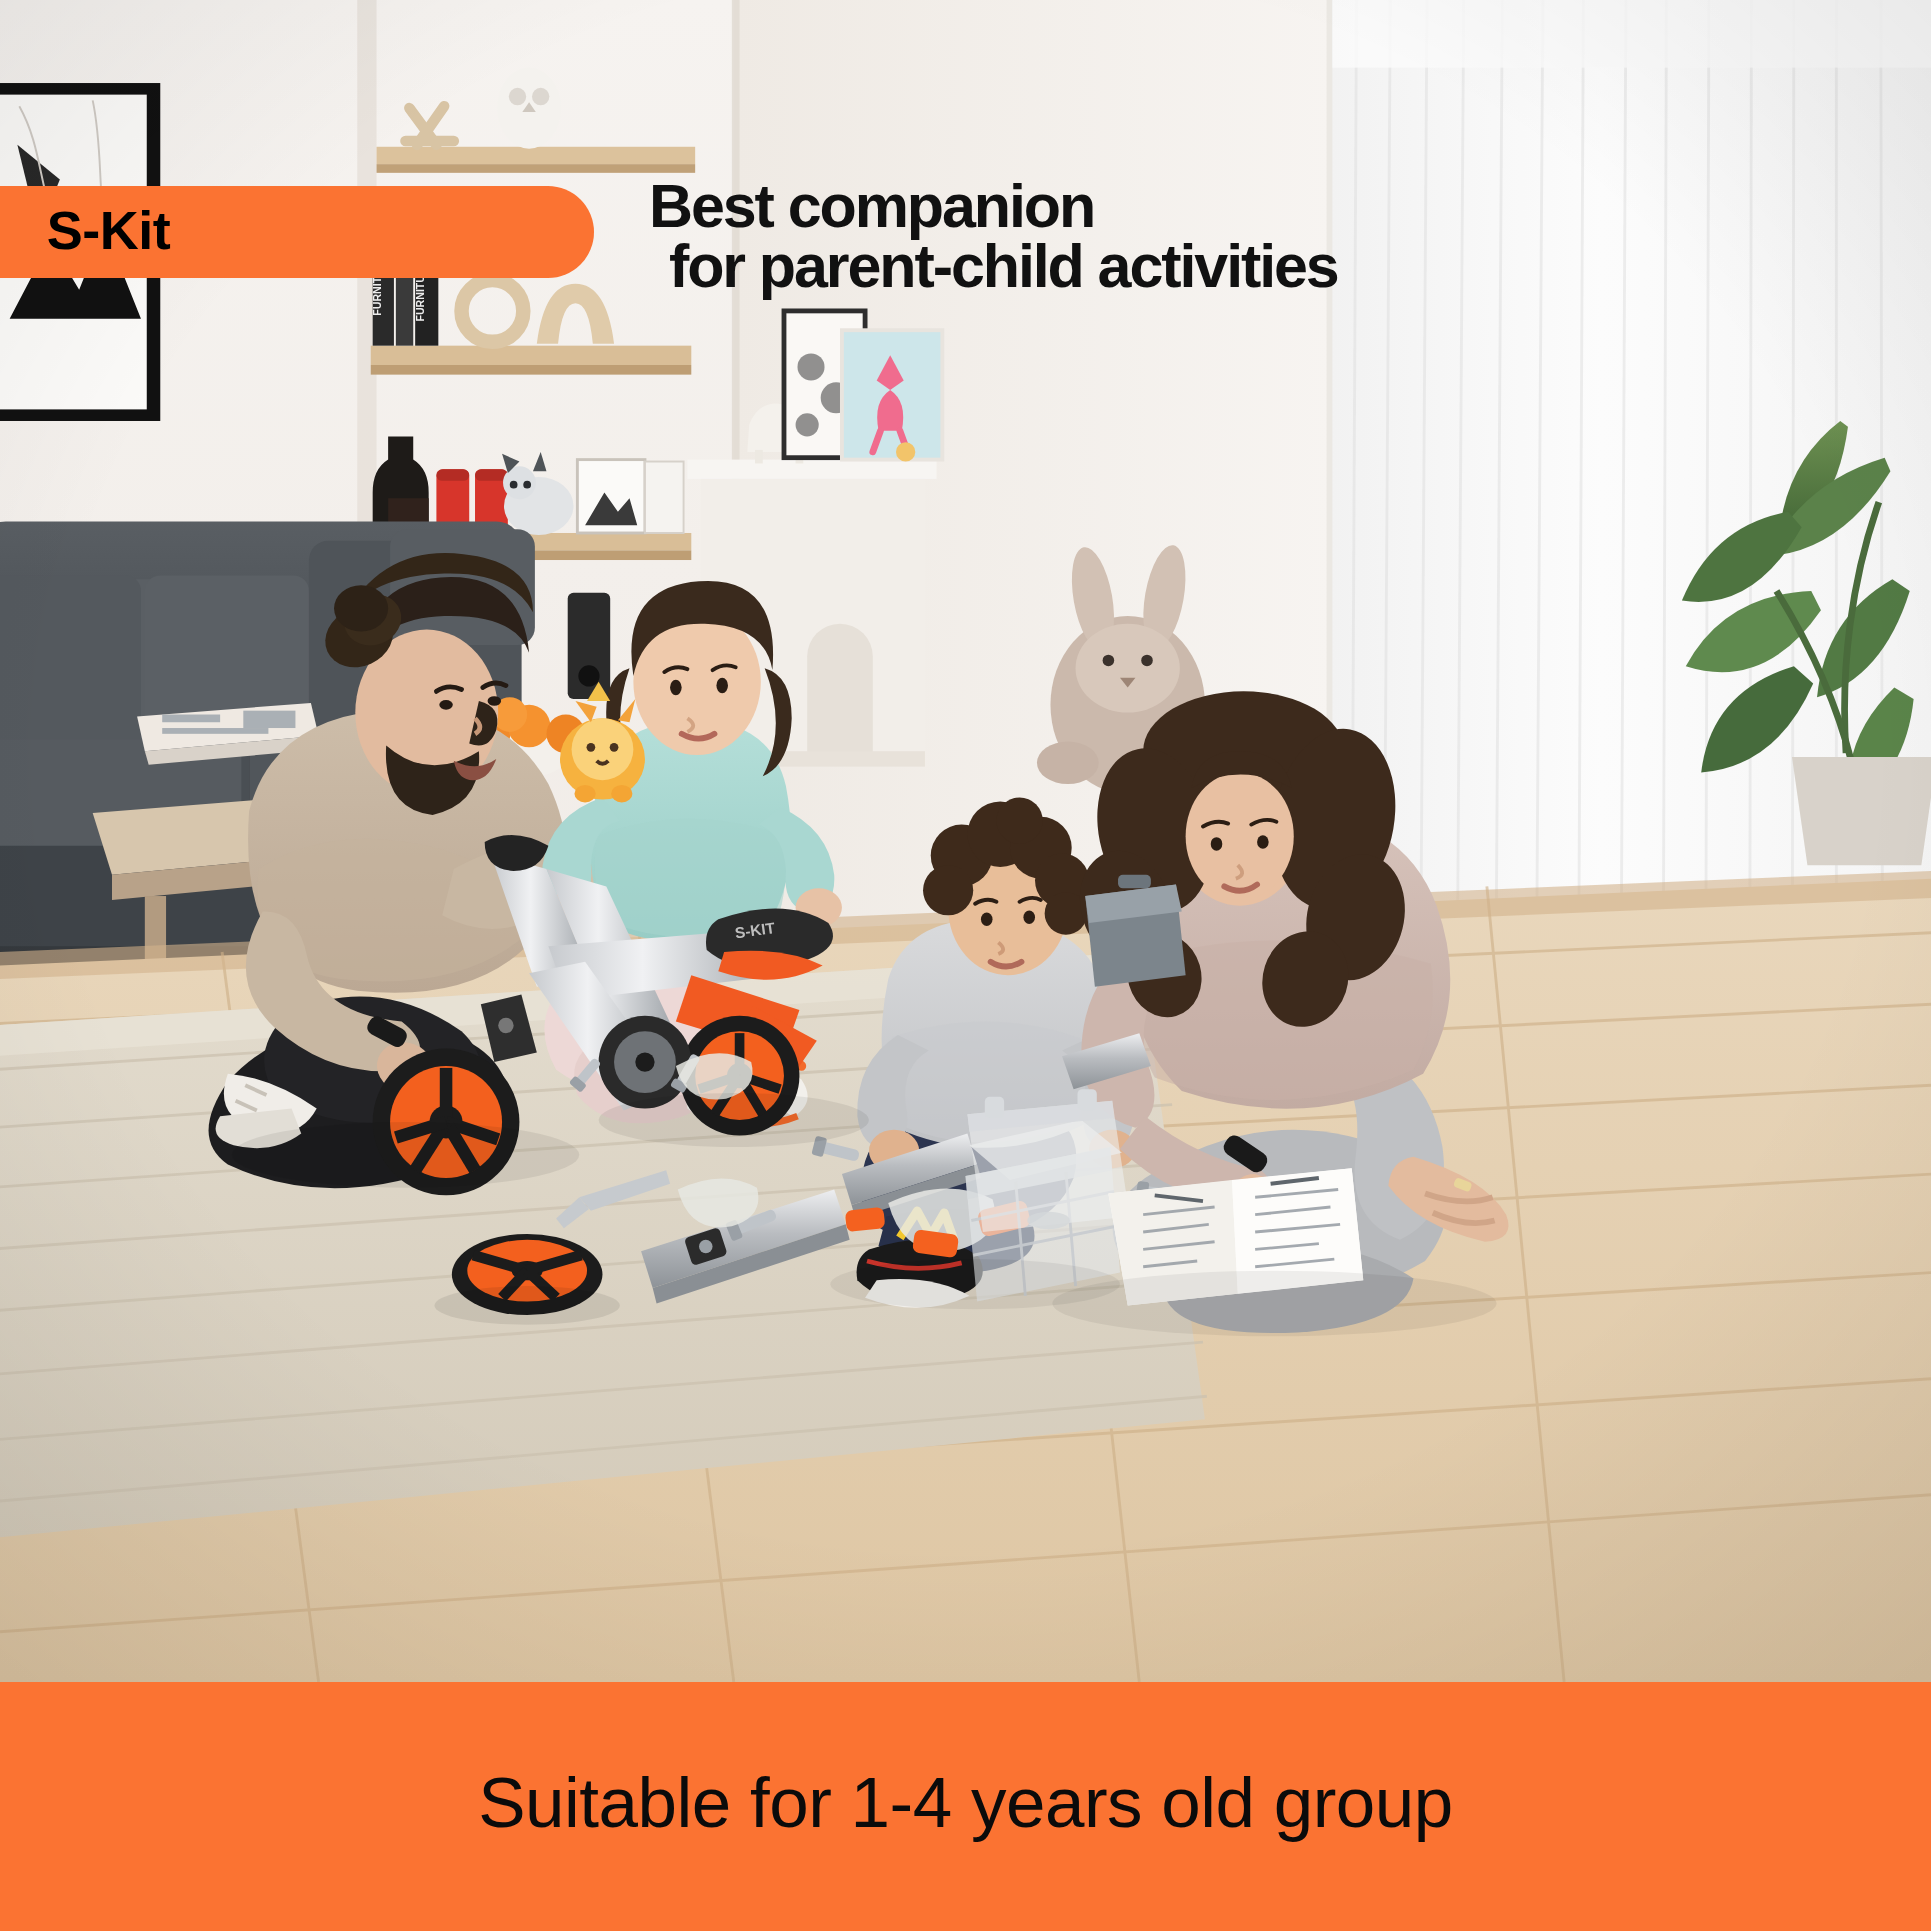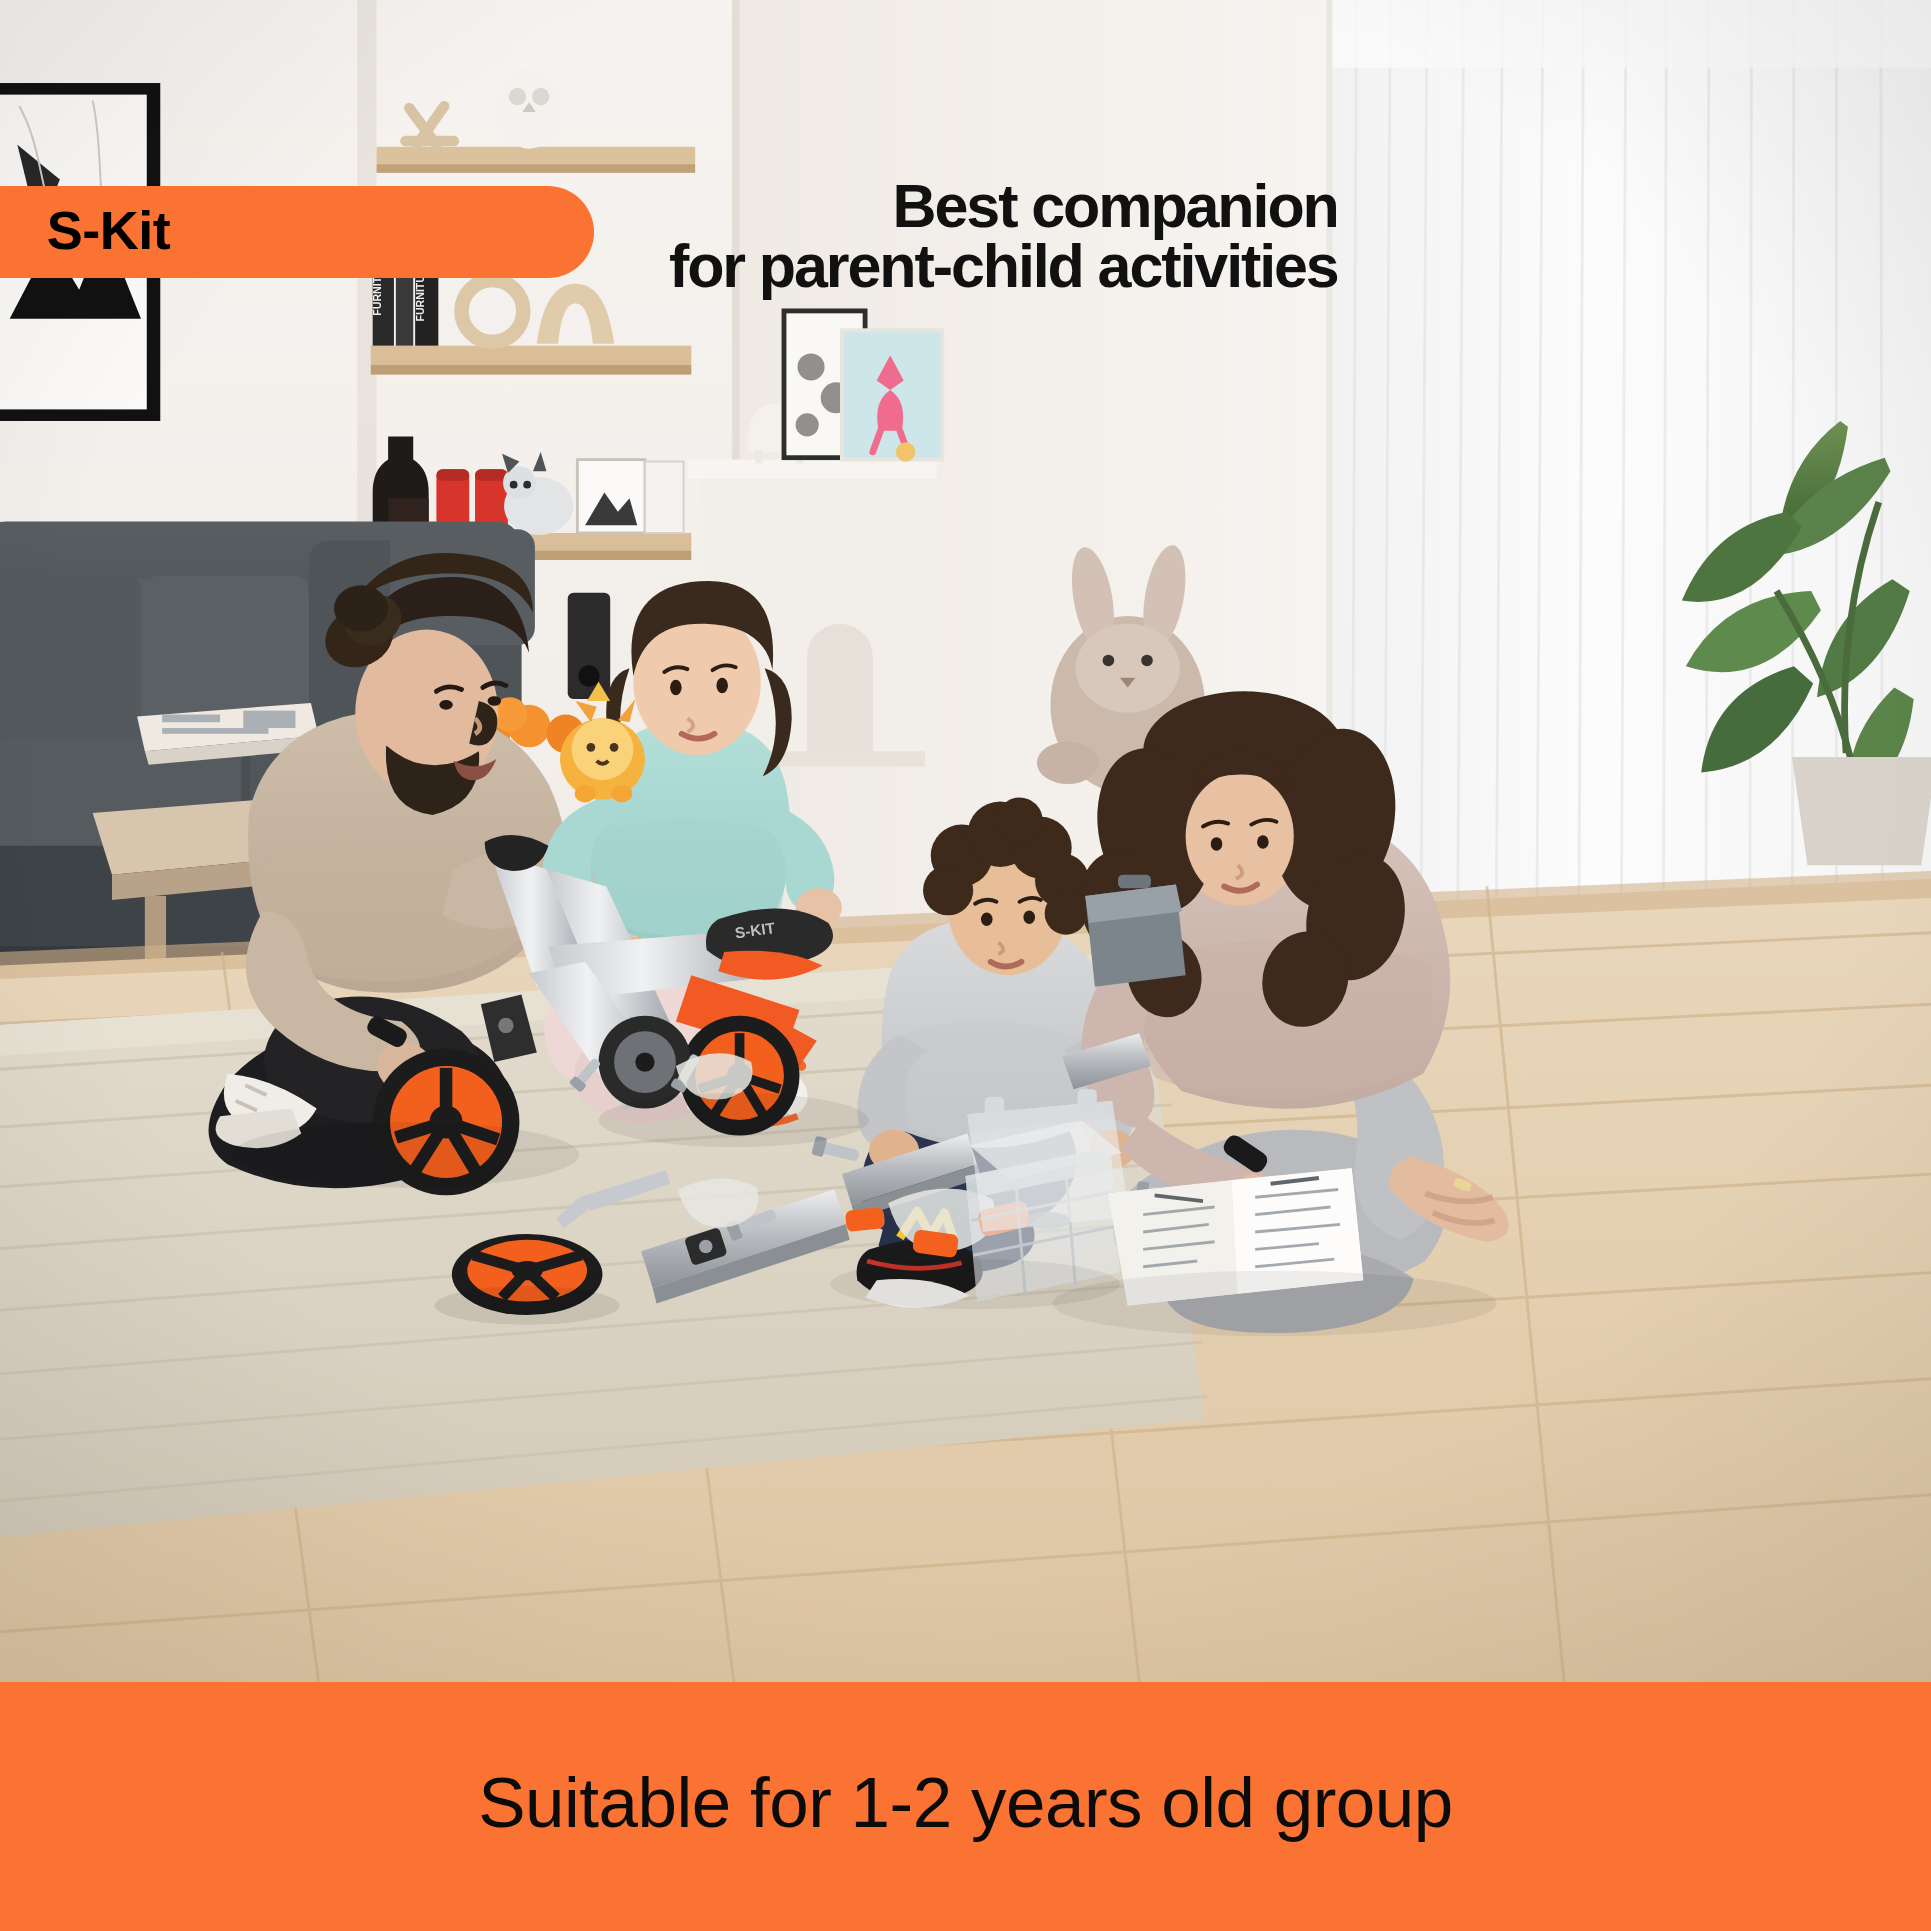--- a/index.html
+++ b/index.html
@@ -1,18 +1,18 @@
 <!DOCTYPE html>
 <html><head>
 <meta charset="utf-8">
 <style>
   html,body{margin:0;padding:0;background:#fff;}
   body{width:1931px;height:1931px;overflow:hidden;font-family:"Liberation Sans",sans-serif;}
 
-  #poster{position:relative;width:1931px;height:1931px;overflow:hidden;background:#eab308;text-align:right;}
+  #poster{position:relative;width:1931px;height:1931px;overflow:hidden;background:#eab308;}
 
   
   #scene{position:absolute;left:0;top:0;width:1931px;height:1682px;overflow:hidden;}
   #scene svg{display:block;width:1931px;height:1682px;}
 
   
   #badge{
     position:absolute;left:-58px;top:186px;width:652px;height:92px;
     border-radius:46px;display:flex;align-items:center;justify-content:center;
     z-index:6;
@@ -626,17 +626,17 @@
   <div id="badge" style="background: rgb(251, 115, 50);">
     <span class="label">S-Kit</span>
   </div>
 
   <div id="headline" style="color: rgb(17, 17, 17);">
     <span class="l1">Best companion</span>
     <span class="l2">for parent-child activities</span>
   </div>
 
   <div id="banner" style="background: rgb(251, 115, 50);">
-    <span class="txt" style="color: rgb(11, 11, 11);">Suitable for 1-2 years old group</span>
+    <span class="txt" style="color: rgb(11, 11, 11);">Suitable for 1-4 years old group</span>
   </div>
 
 </div>
 
 
 </body></html>

